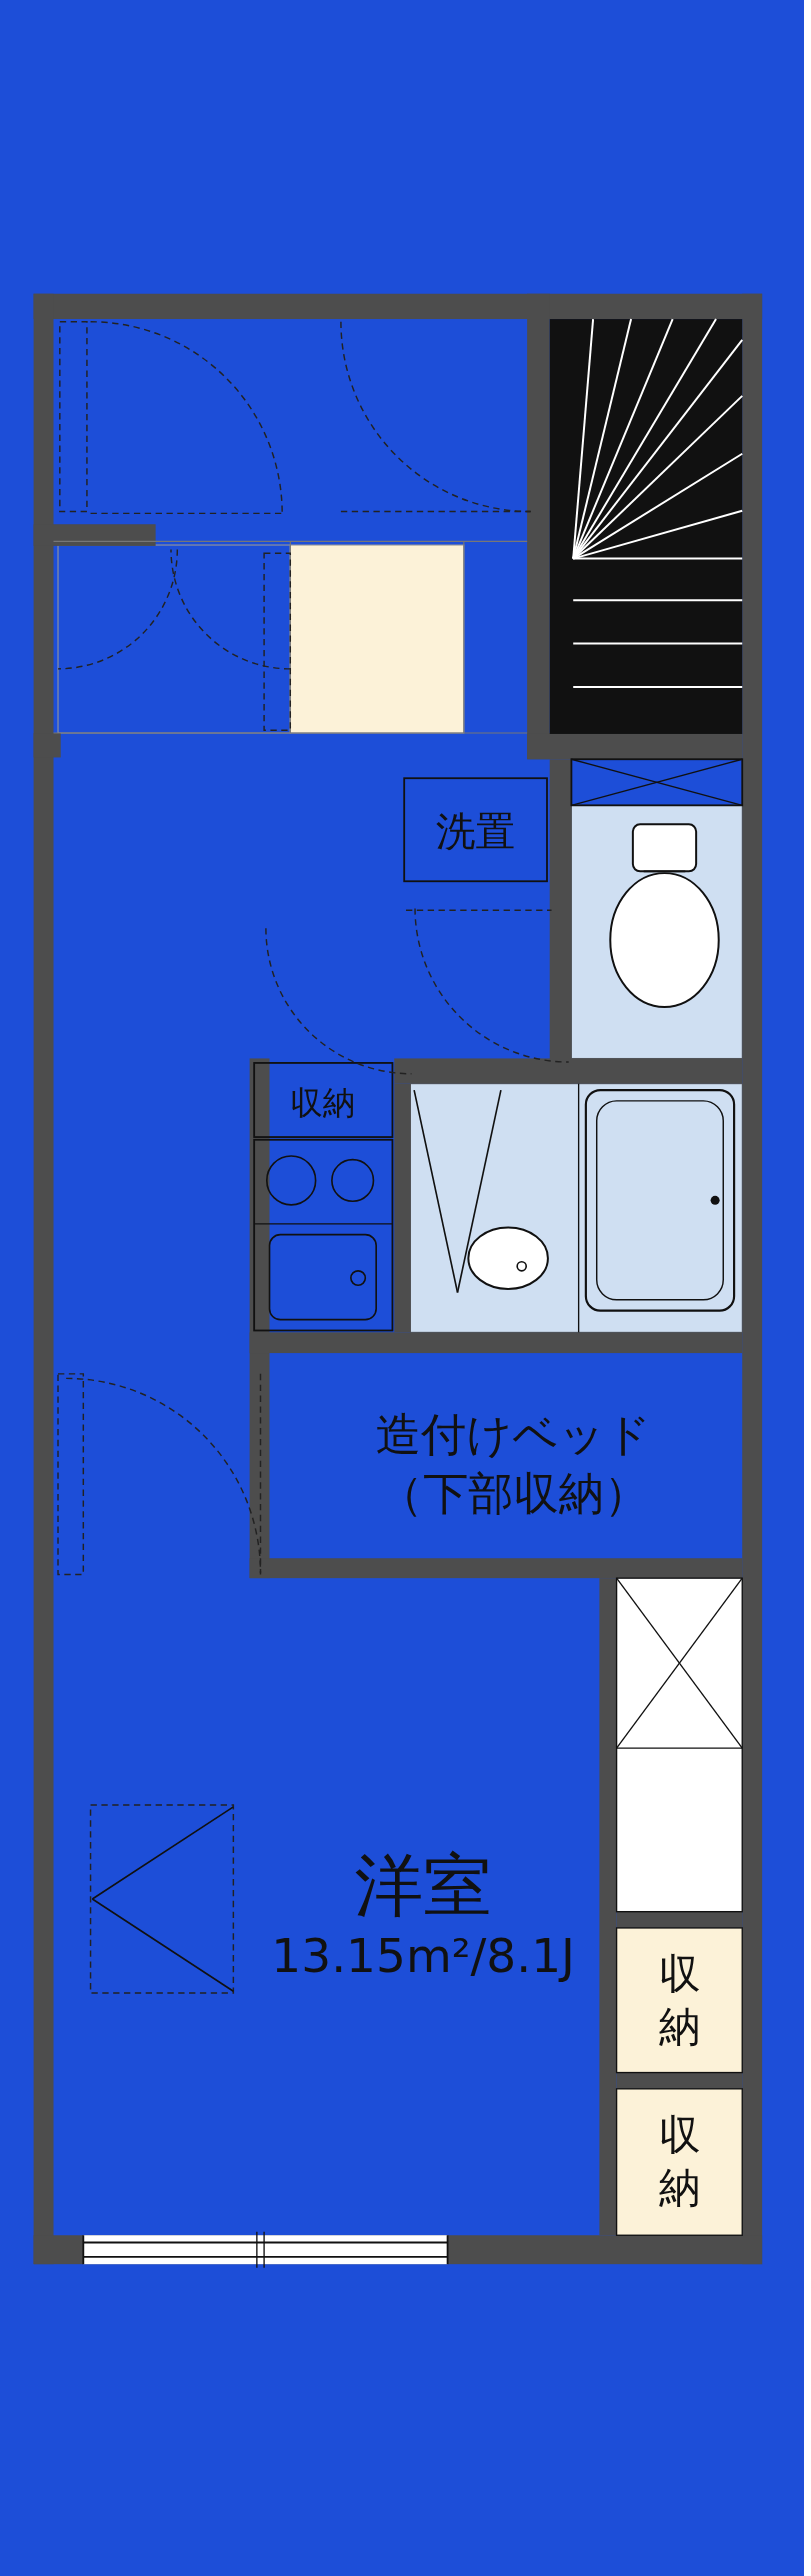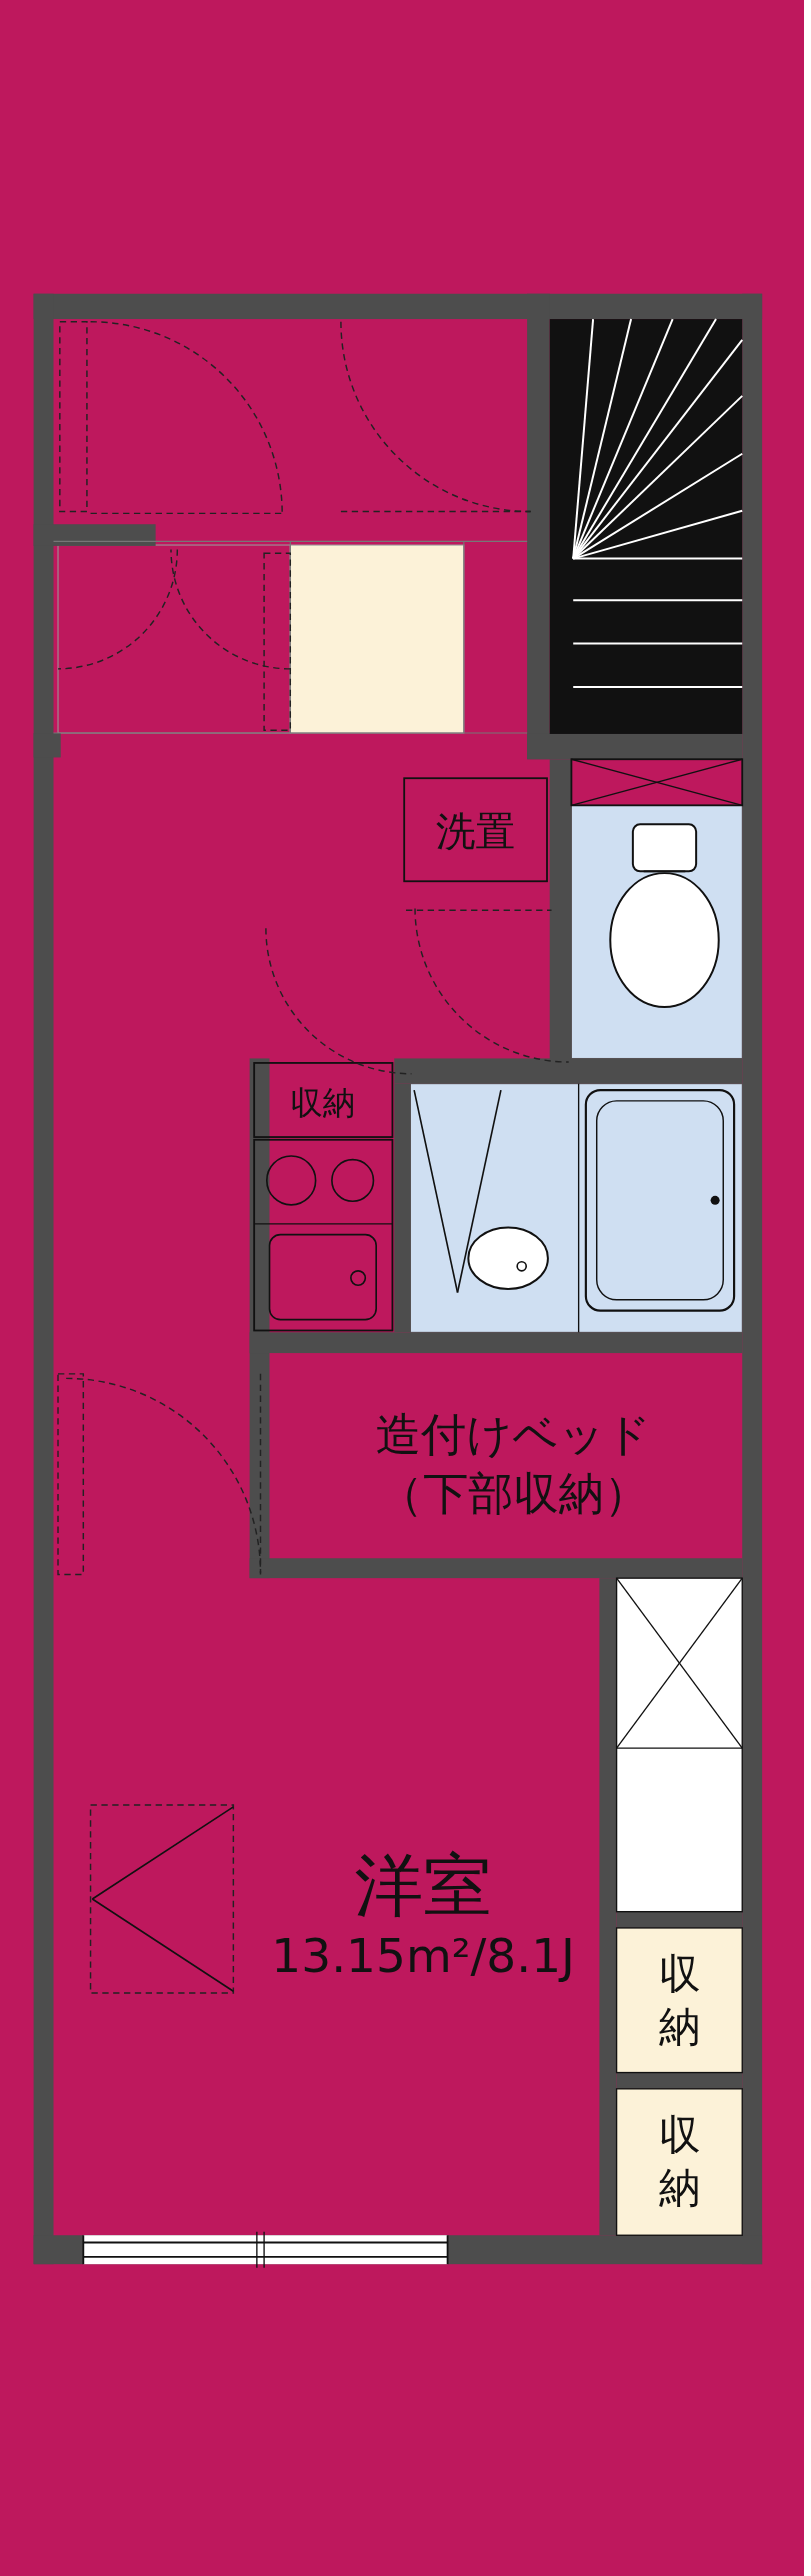--- a/index.html
+++ b/index.html
@@ -1,16 +1,16 @@
 <!DOCTYPE html>
 <html style="font-size:14.5px"><head>
 <meta charset="utf-8">
 <style>
   html,body{margin:0;padding:0;background:#ffffff;}
-  .page{position:relative;width:804px;height:2576px;background:#be185d;font-family:"DejaVu Sans","Liberation Sans",sans-serif;}
+  .page{position:relative;width:804px;height:2576px;background:#1d4ed8;font-family:"DejaVu Sans","Liberation Sans",sans-serif;}
   svg{display:block;}
   .wall{fill:#4d4d4d;stroke:none;}
   .blue{fill:#cfdff2;}
   .cream{fill:#fcf2d8;}
   .white{fill:#ffffff;}
   .thin{stroke:#777;stroke-width:1.2;fill:none;}
   .edge{stroke:#111;stroke-width:2;fill:none;}
   .edge-thin{stroke:#111;stroke-width:1.5;fill:none;}
   .fix{stroke:#111;stroke-width:2.2;fill:#ffffff;}
   .fixline{stroke:#111;stroke-width:1.8;fill:none;}

